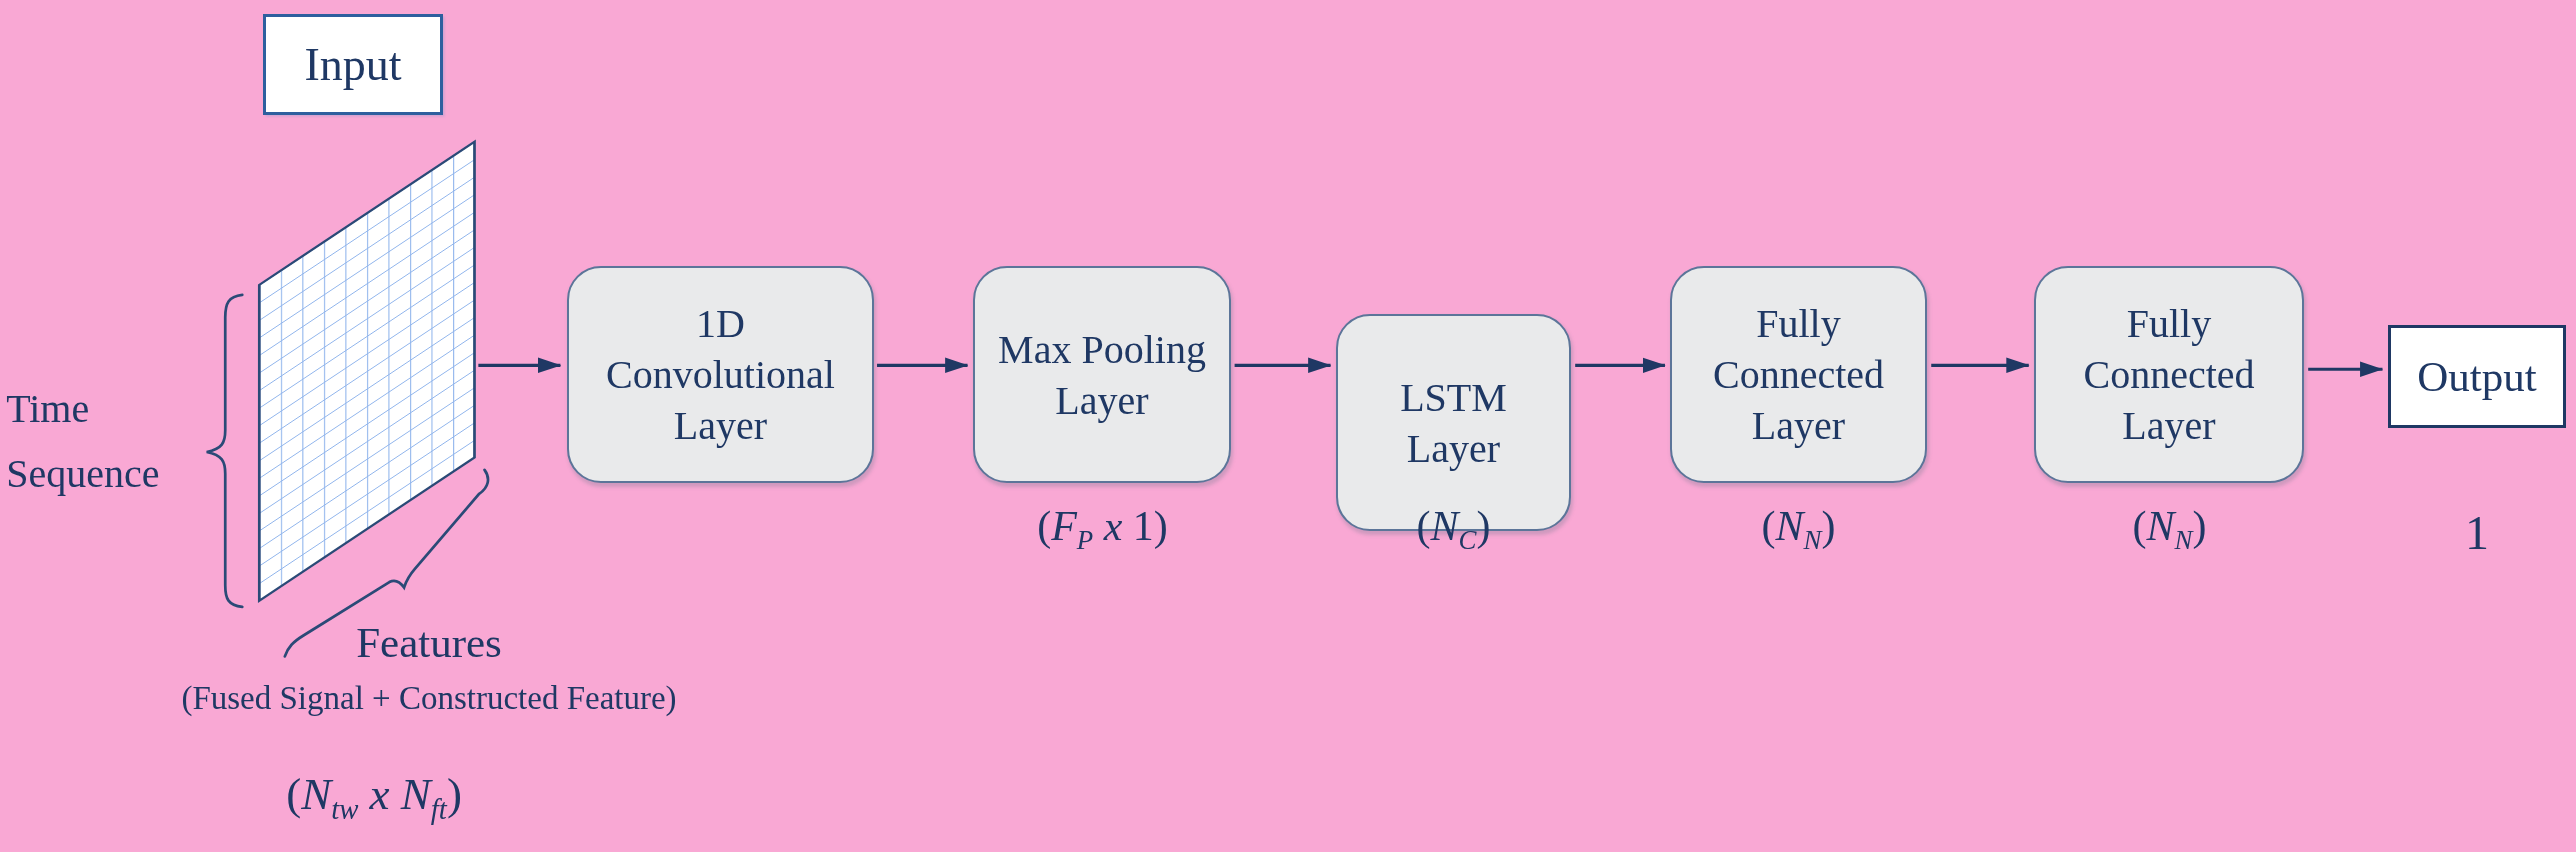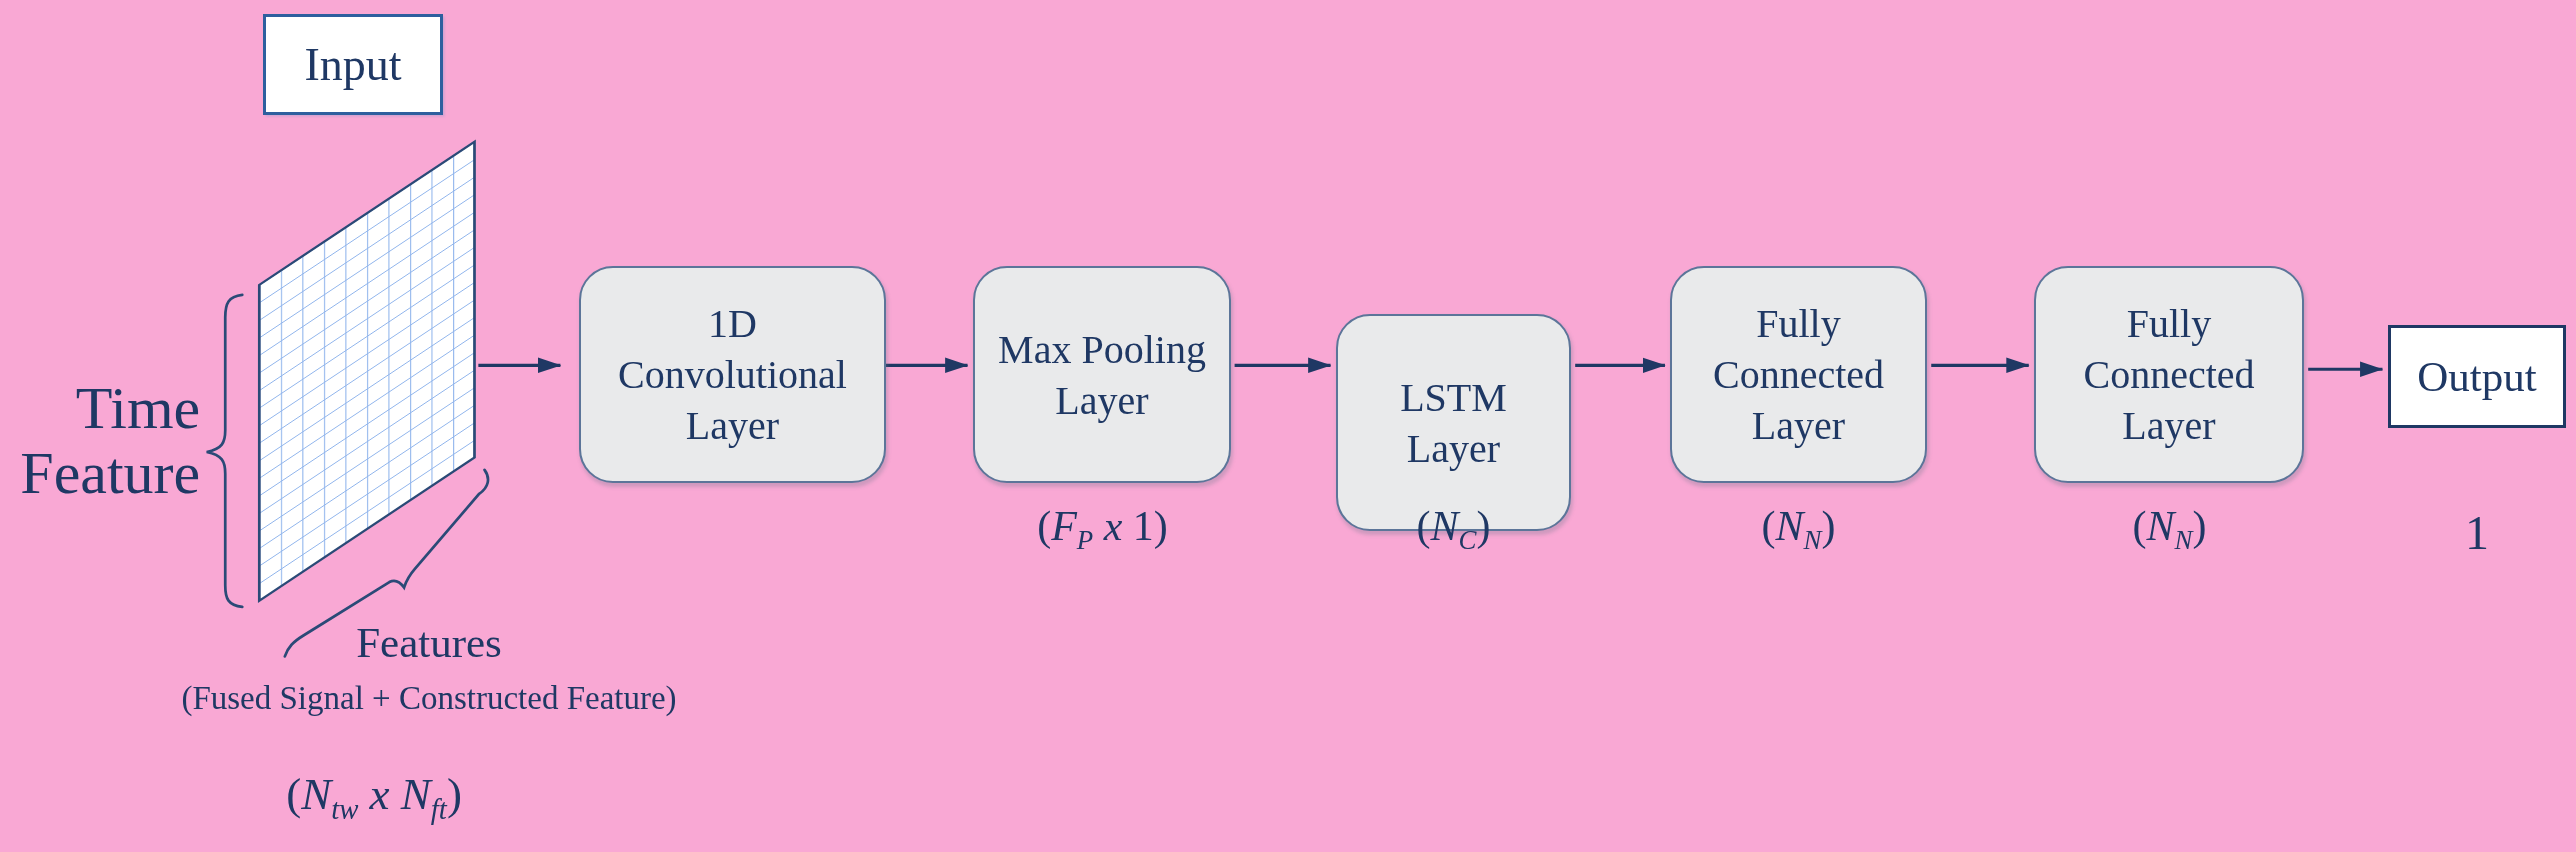--- a/index.html
+++ b/index.html
@@ -39,22 +39,22 @@
     display:flex;flex-direction:column;align-items:center;justify-content:center;
     font-size:40px;line-height:51px;text-align:center;
     box-shadow:1.5px 3.1px 3.9px rgba(110,120,140,.30);
   }
   .param{
     position:absolute;top:502px;width:387px;text-align:center;font-size:42px;white-space:nowrap;
   }
   .param sub{font-size:64%;}
   .output-dim{position:absolute;left:2380px;top:505px;width:194px;text-align:center;font-size:48px;}
 
-  .time-label{position:absolute;left:6.2px;top:376px;width:194px;text-align:right;
-    font-size:60px;line-height:65px;font-family:Liberation Serif, serif;}
+  .time-label{position:absolute;left:6.2px;top:376px;width:194px;text-align:left;
+    font-size:40px;line-height:65px;font-family:Liberation Serif, serif;}
   .features-label{position:absolute;left:313px;top:618px;width:232px;text-align:center;font-size:43px;}
   .features-caption{position:absolute;left:158px;top:680px;width:542px;text-align:center;font-size:33px;}
   .dims-math{position:absolute;left:258px;top:768px;width:232px;text-align:center;font-size:45px;white-space:nowrap;}
   .dims-math sub{font-size:64%;}
 </style>
 </head>
 <body>
 
 <div class="canvas">
 
@@ -87,28 +87,28 @@
     <line class="flow" marker-end="url(#ah)" x1="2495" y1="472" x2="2621" y2="472"></line>
     <line class="flow" marker-end="url(#ah)" x1="2982" y1="477" x2="3078" y2="477"></line>
   </svg>
 
   <div class="iobox input-box">
     <span>Input</span>
   </div>
 
   <div class="time-label">
     <div>Time</div>
-    <div>Feature</div>
+    <div>Sequence</div>
   </div>
 
   <div class="features-label">Features</div>
   <div class="features-caption">(Fused Signal + Constructed Feature)</div>
   <div class="dims-math">(<i>N</i><sub><i>tw</i></sub> <i>x</i> <i>N</i><sub><i>ft</i></sub>)</div>
 
-  <div class="layer" style="left:567px;width:307px;margin-left:12px;">
+  <div class="layer" style="left:567px;width:307px;">
     <div>1D</div>
     <div>Convolutional</div>
     <div>Layer</div>
   </div>
   <div class="layer" style="left:973px;width:258px;">
     <div>Max Pooling</div>
     <div>Layer</div>
   </div>
   <div class="layer" style="left:1336px;width:235px;margin-top:48px;">
     <div>LSTM</div>

